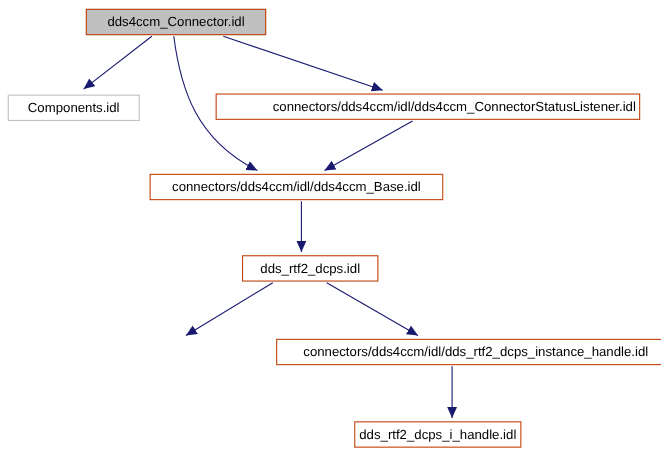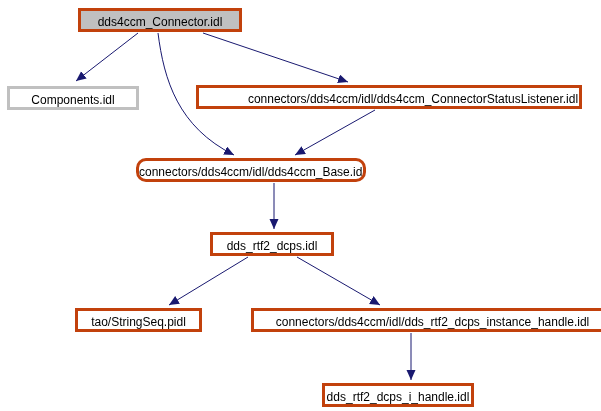--- a/index.html
+++ b/index.html
@@ -18,21 +18,21 @@
   .edges {
     position: absolute;
     left: 0;
     top: 0;
     pointer-events: none;
   }
   .node {
     position: absolute;
     box-sizing: border-box;
     height: 24px;
-    border: 3px solid #c2410c;
+    border: 1px solid #c2410c;
     background: #ffffff;
     color: #000000;
     font-size: 12px;
     line-height: 22px;
     text-align: center;
     white-space: nowrap;
     overflow: hidden;
     cursor: pointer;
   }
   .node--current {
@@ -62,27 +62,26 @@
       <path d="M375,110 L295,155" marker-end="url(#arrow)"></path>
       <path d="M274,183 L274,229" marker-end="url(#arrow)"></path>
       <path d="M248,257 L169,305" marker-end="url(#arrow)"></path>
       <path d="M297,257 L380,305" marker-end="url(#arrow)"></path>
       <path d="M411,333 L411,380" marker-end="url(#arrow)"></path>
     </g>
   </svg>
 
   <div class="node node--current" style="left:78px; top:8px; width:164px;">dds4ccm_Connector.idl</div>
 
-  <div class="node node--muted" style="left:7px; top:86px; width:132px;">Components.idl</div>
+  <div class="node node--muted" style="left:7px; top:86px; width:120px;">Components.idl</div>
 
   <div class="node" style="left:196px; top:85px; width:386px;padding-left:48px;">connectors/dds4ccm/idl/dds4ccm_ConnectorStatusListener.idl</div>
 
-  <div class="node" style="left:136px; top:158px; width:230px;border-radius:10px;">connectors/dds4ccm/idl/dds4ccm_Base.idl</div>
+  <div class="node" style="left:136px; top:158px; width:267px;">connectors/dds4ccm/idl/dds4ccm_Base.idl</div>
 
-  <div class="node" style="left:210px; top:232px; width:124px;">dds_rtf2_dcps.idl</div>
+  <div class="node" style="left:220px; top:232px; width:124px;">dds_rtf2_dcps.idl</div>
 
-  <div class="node" style="left:75px; top:308px; width:127px;">tao/StringSeq.pidl</div>
 
   <div class="node" style="left:227px; top:308px; width:363px;margin-left:24px;">connectors/dds4ccm/idl/dds_rtf2_dcps_instance_handle.idl</div>
 
   <div class="node" style="left:322px; top:383px; width:152px;">dds_rtf2_dcps_i_handle.idl</div>
 
 </div>
 
 </body></html>

